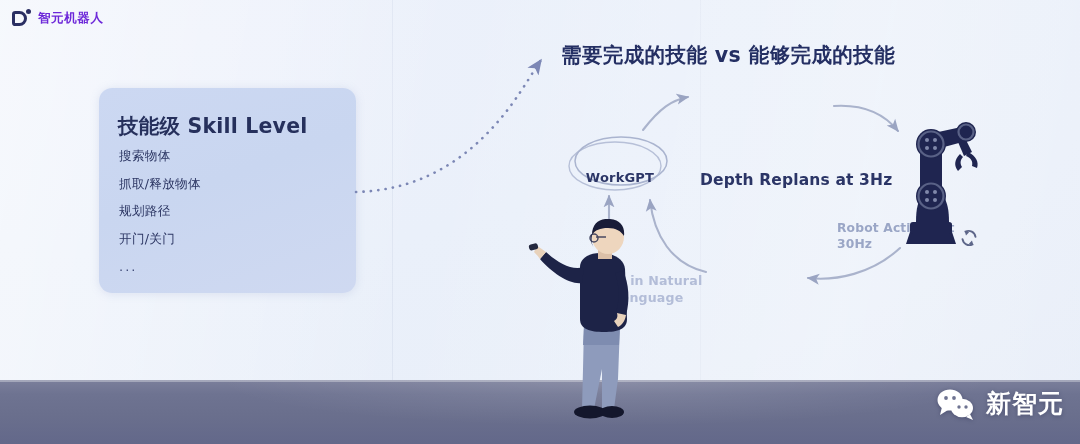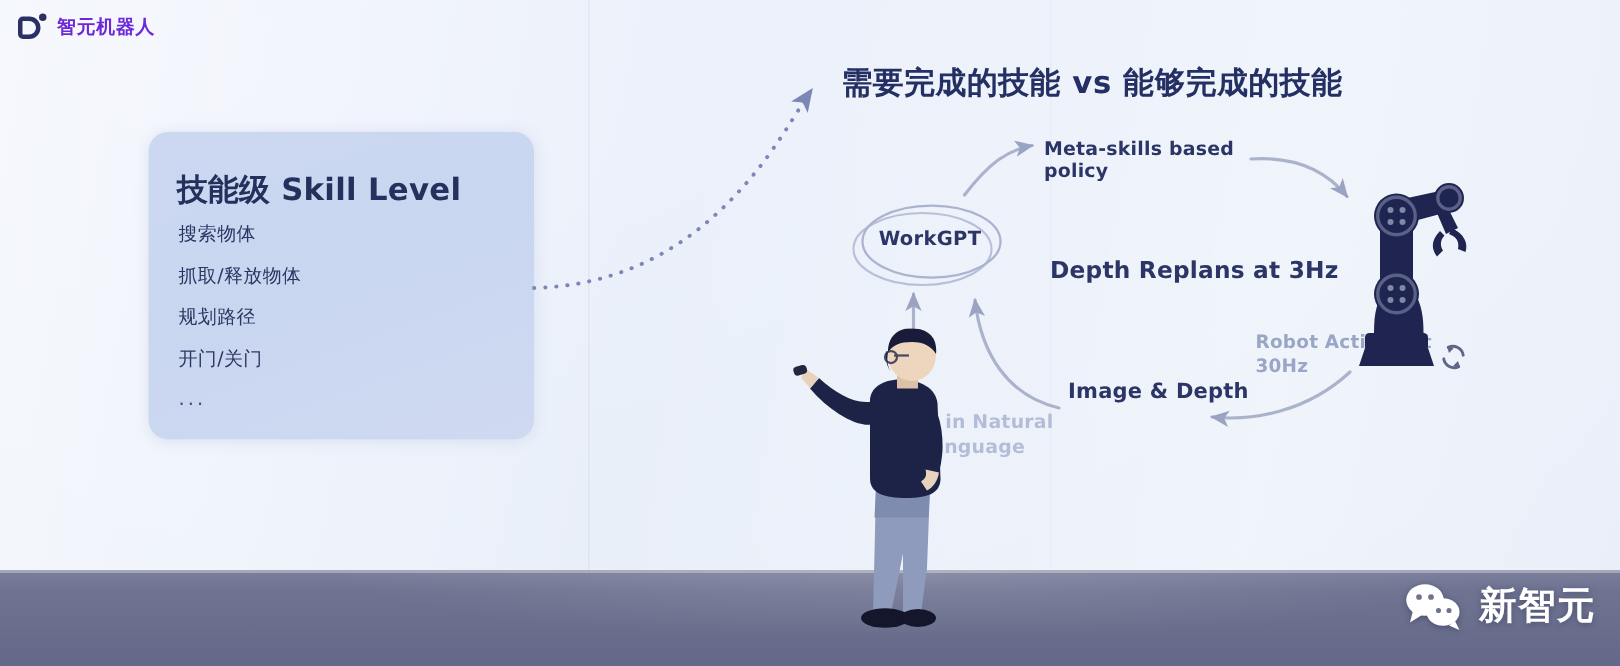--- a/index.html
+++ b/index.html
@@ -86,21 +86,21 @@
   }
 
   
   #vec{position:absolute;left:0;top:0;width:1080px;height:382px;}
 
   
   .dlabel{
     position:absolute;color:#2b3566;font-weight:600;letter-spacing:.15px;line-height:1.22;
     font-family:"DejaVu Sans","Liberation Sans",sans-serif;
   }
-  #lbl-workgpt{left:575px;top:152px;width:90px;text-align:center;font-size:13px;font-weight:700;letter-spacing:.2px;}
+  #lbl-workgpt{left:575px;top:170px;width:90px;text-align:center;font-size:13px;font-weight:700;letter-spacing:.2px;}
   #lbl-meta{left:696px;top:91px;width:150px;font-size:12.6px;}
   #lbl-replans{left:700px;top:171px;font-size:15.5px;font-weight:700;white-space:nowrap;}
   #lbl-imgdepth{left:712px;top:252px;font-size:14px;font-weight:700;line-height:1.3;}
   #lbl-robotact{
     left:837px;top:221px;width:120px;font-size:12.3px;font-weight:600;
     color:#9aa6c6;line-height:1.3;
   }
   #lbl-tasknl{
     left:588px;top:272px;width:120px;font-size:12.6px;font-weight:600;
     color:#b3bdd8;line-height:1.35;text-align:center;
@@ -176,23 +176,21 @@
     <path d="M834,106 C866,104 886,116 898,131" fill="none" stroke="#aab3cc" stroke-width="2.1" stroke-linecap="round" marker-end="url(#ah)"></path>
 
     <path d="M900,248 C872,274 836,281 808,278" fill="none" stroke="#aab3cc" stroke-width="2.1" stroke-linecap="round" marker-end="url(#ah)"></path>
 
     <path d="M706,272 C672,264 654,236 650,200" fill="none" stroke="#aab3cc" stroke-width="2.1" stroke-linecap="round" marker-end="url(#ah)"></path>
 
     <path d="M609,268 L609,196" fill="none" stroke="#aab3cc" stroke-width="2.1" stroke-linecap="round" marker-end="url(#ah)"></path>
   </svg>
 
   <div class="dlabel" id="lbl-workgpt">WorkGPT</div>
-  <div class="dlabel" id="lbl-meta">Meta-skills based policy</div>
   <div class="dlabel" id="lbl-replans">Depth Replans at 3Hz</div>
-  <div class="dlabel" id="lbl-imgdepth">Image &amp; Depth</div>
   <div class="dlabel" id="lbl-robotact">Robot Actions at 30Hz</div>
   <div class="dlabel" id="lbl-tasknl">Task in Natural Language</div>
 
   <svg id="robot" viewBox="0 0 110 148">
     <g fill="#1f2550">
       <path d="M26,140 L76,140 L72,128 L30,128 Z"></path>
       <rect x="30" y="118" width="42" height="12" rx="3"></rect>
       <path d="M36,118 C36,104 38,96 44,90 L62,90 C68,98 69,108 69,118 Z"></path>
       <circle cx="51" cy="92" r="15"></circle>
       <path d="M40,88 L40,46 C40,38 46,32 54,32 L62,32 L62,88 Z"></path>

